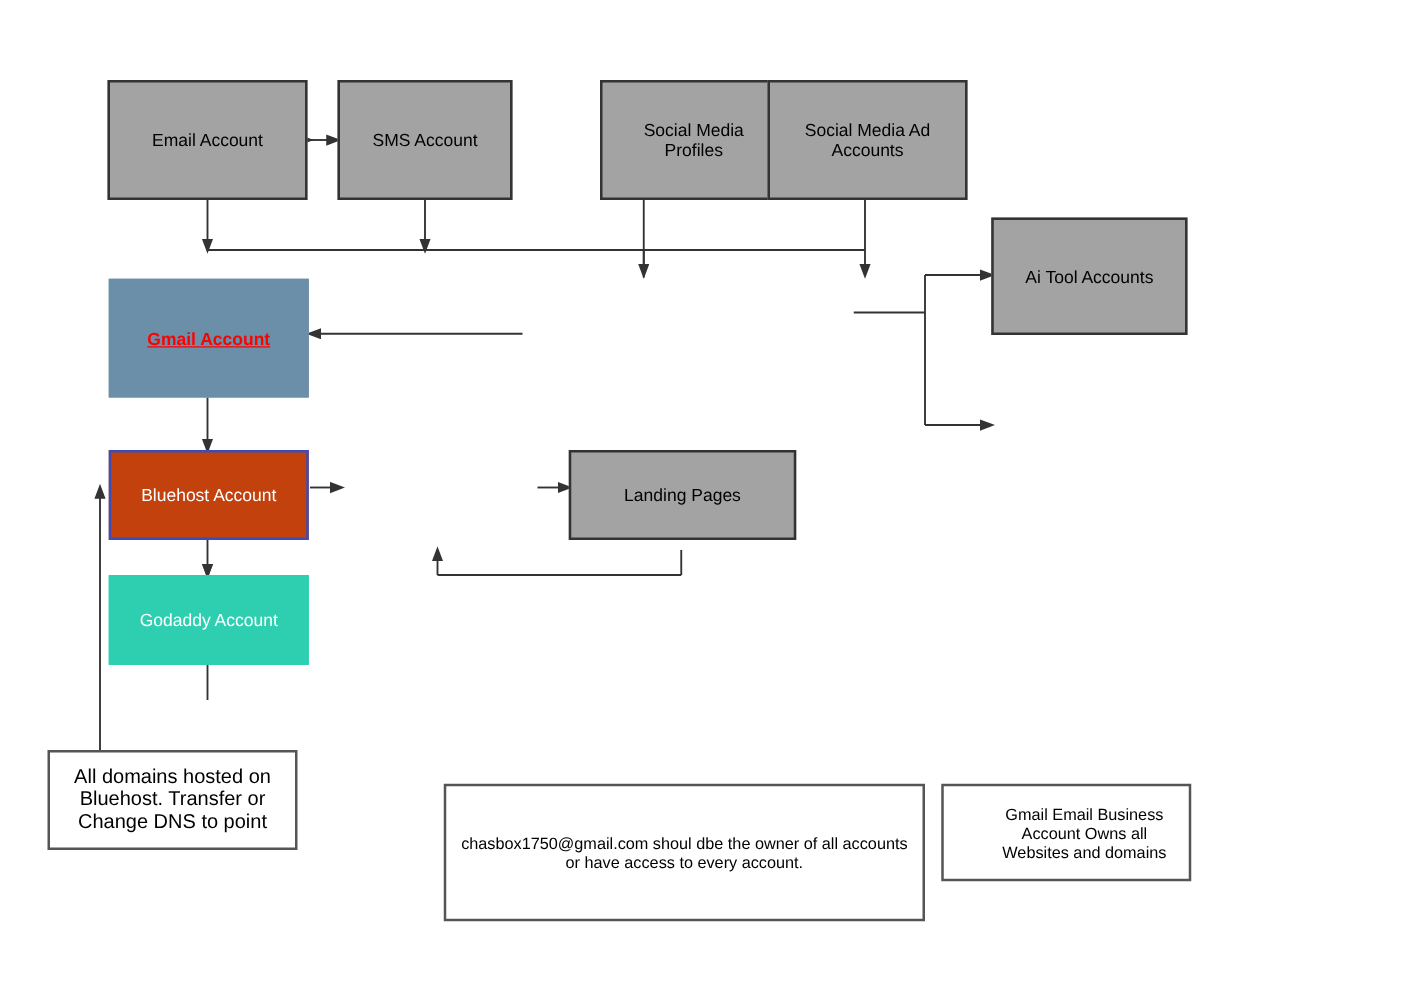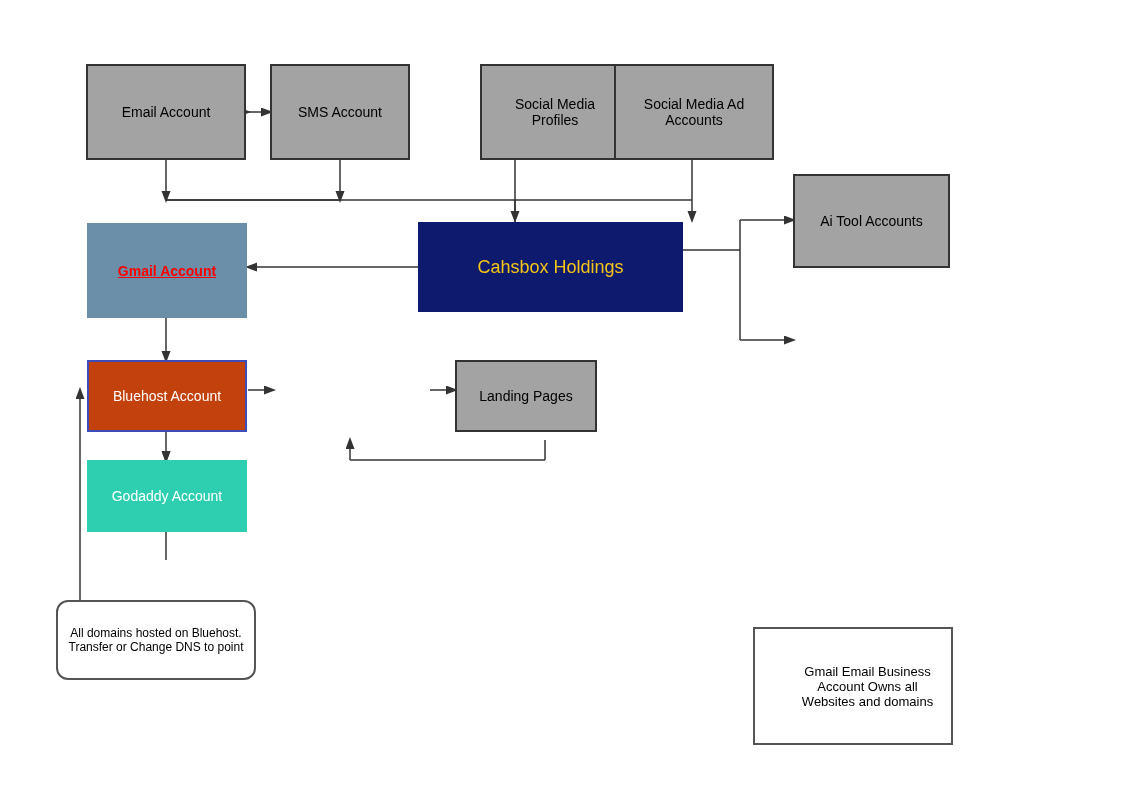--- a/index.html
+++ b/index.html
@@ -143,39 +143,39 @@
 
   <div class="box" style="left:793px; top:174px; width:157px; height:94px;">
     <span>Ai Tool Accounts</span>
   </div>
 
 
   <div class="box box-gray-blue" style="left:87px; top:223px; width:160px; height:95px;text-decoration:underline;">
     <span>Gmail Account</span>
   </div>
 
-  <div class="box box-blue-dark" style="left:418px; top:222px; width:265px; height:90px;">
-    <span style="font-size:18px;">Cahsbox Holdings</span>
-  </div>
 
   <div class="box box-blue-medium" style="left:87px; top:360px; width:160px; height:72px;">
     <span>Bluehost Account</span>
   </div>
 
   <div class="box box-teal" style="left:87px; top:460px; width:160px; height:72px;">
     <span>Godaddy Account</span>
   </div>
 
 
-  <div class="box" style="left:455px; top:360px; width:142px; height:72px;">
+  <div class="box" style="left:455px; top:360px; width:182px; height:72px;">
     <span>Landing Pages</span>
   </div>
 
-  <div class="note-box" style="left:56px; top:600px; width:200px; height:80px; font-size:12px;border-radius:12px;">
+  <div class="note-box" style="left:38px; top:600px; width:200px; height:80px; font-size:16px;">
     <span>All domains hosted on Bluehost. Transfer or Change DNS to point</span>
   </div>
 
+  <div class="note-box" style="left:355px; top:627px; width:385px; height:110px; font-size:13px;">
+    <span>chasbox1750@gmail.com shoul dbe the owner of all accounts or have access to every account.</span>
+  </div>
 
-  <div class="note-box" style="left:753px; top:627px; width:200px; height:118px; font-size:13px;padding-left:37px;">
+  <div class="note-box" style="left:753px; top:627px; width:200px; height:78px; font-size:13px;padding-left:37px;">
     <span>Gmail Email Business Account Owns all Websites and domains</span>
   </div>
 
 </div>
 
 </body></html>

